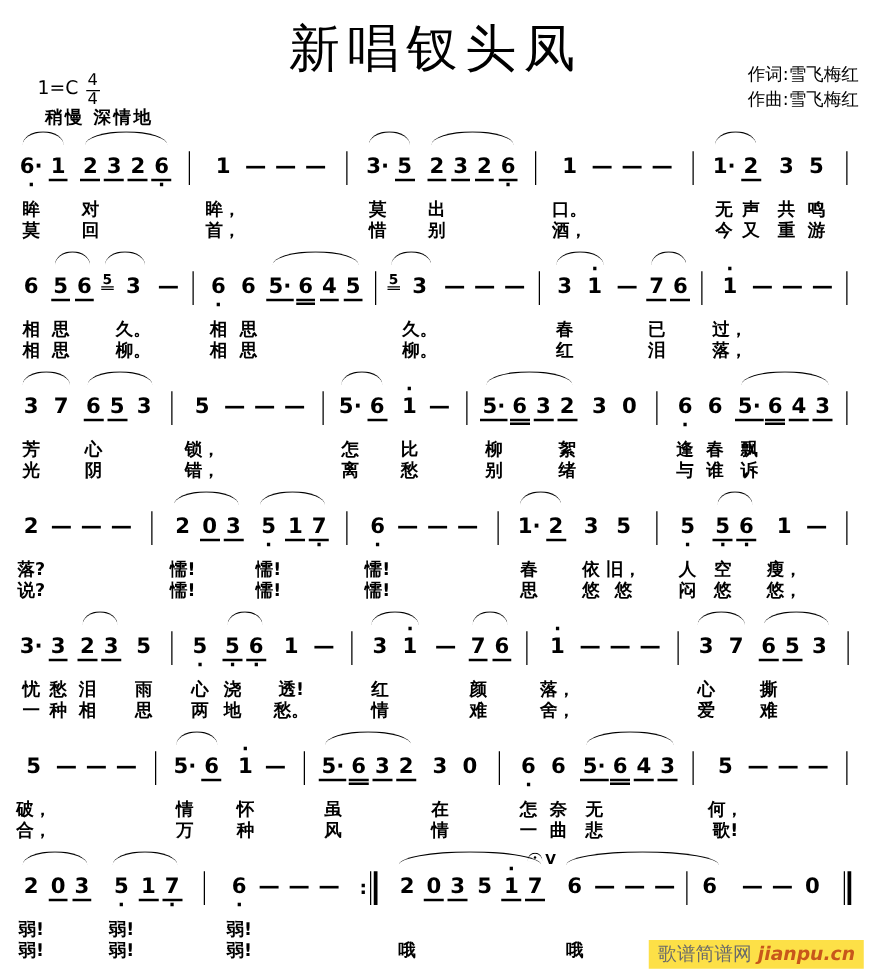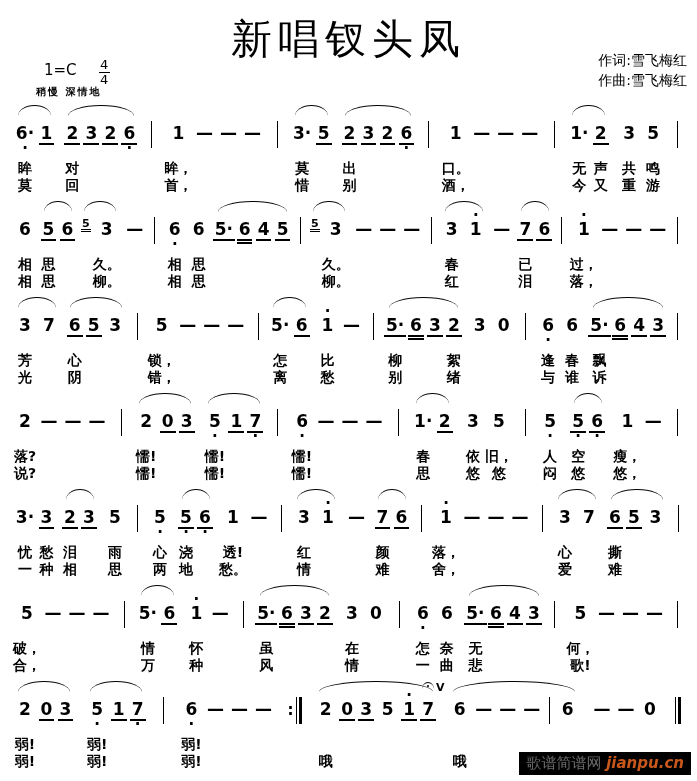--- a/index.html
+++ b/index.html
@@ -3,24 +3,24 @@
 <meta charset="utf-8">
 <style>
   html,body{margin:0;padding:0}
   body{width:697px;height:781px;background:#fff;color:#000;position:relative;overflow:hidden;
        font-family:"DejaVu Sans","Liberation Sans",sans-serif}
   
   .hdr{position:relative;height:102px}
   .title{position:absolute;top:12px;left:0;right:0;text-align:center;font-size:41px;font-weight:normal;
          letter-spacing:6px;font-family:"DejaVu Serif","Liberation Serif",serif}
   .credits{position:absolute;top:50px;right:10px;font-size:14px;line-height:20px;text-align:center}
-  .keyrow{position:absolute;top:56px;left:44px;font-size:15px;display:flex;align-items:center;gap:22px}
+  .keyrow{position:absolute;top:56px;left:30px;font-size:15px;display:flex;align-items:center;gap:6px}
   .frac{display:inline-flex;flex-direction:column;align-items:center;font-size:13px;line-height:12px;transform:translateY(3px)}
   .fracline{width:11px;border-top:1px solid #000;height:0;margin:1px 0}
-  .tempo{position:absolute;top:85px;left:36px;font-size:10px;font-weight:bold;letter-spacing:2px}
+  .tempo{position:absolute;top:85px;left:36px;font-size:14px;font-weight:bold;letter-spacing:2px}
   
   .score{padding:0 13px}
   .sys{display:flex;justify-content:space-between;align-items:flex-start;height:96px}
   .grp{position:relative;display:flex;align-items:flex-start;padding-top:14px}
   .grp.slur::before{content:"";position:absolute;top:3px;left:5px;right:5px;height:10px;
       border-top:1.5px solid #000;border-radius:50% 50% 0 0/100% 100% 0 0}
   .col{display:flex;flex-direction:column;align-items:center;min-width:24px;position:relative}
   .col.bm{min-width:19px}
   .col.bcol{min-width:8px;padding:0 2px}
   .na{position:relative;display:flex;flex-direction:column;align-items:center;height:44px;width:100%}
@@ -34,21 +34,21 @@
   .rr,.fr{display:flex;align-items:center;margin-top:5px;height:27px}
   .rdots{font-size:15px;font-weight:bold;margin-right:2px;line-height:25px}
   .thin{width:1px;height:27px;background:#000}
   .thick{width:3px;height:27px;background:#000;margin-left:2px}
   .ly{height:17px;line-height:17px;font-size:14px;font-weight:bold;white-space:nowrap}
   .fmark{position:absolute;top:-10px;left:50%;transform:translateX(-50%);width:12px;height:6px;
       border-top:1.5px solid #000;border-radius:50% 50% 0 0/100% 100% 0 0}
   .fmark::after{content:"";position:absolute;left:5px;top:2px;width:2px;height:2px;border-radius:50%;background:#000}
   .vmark{position:absolute;top:-11px;right:-7px;font-size:11px;font-weight:bold}
   
-  .wm{position:absolute;right:6px;bottom:6px;background:#000000;padding:2px 7px;font-size:15px;white-space:nowrap}
+  .wm{position:absolute;right:6px;bottom:6px;background:#fde047;padding:2px 7px;font-size:15px;white-space:nowrap}
   .wm .site{color:#6a6a6a}
   .wm .url{color:#c8571b;font-weight:bold;font-style:italic}
 </style>
 </head>
 <body>
 
 <div class="hdr">
   <div class="title">新唱钗头凤</div>
   <div class="credits">
     <div>作词:雪飞梅红</div>

